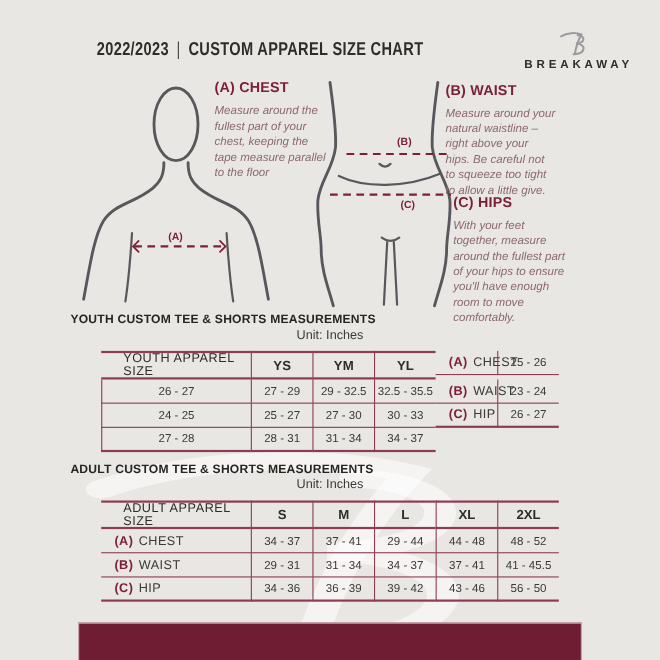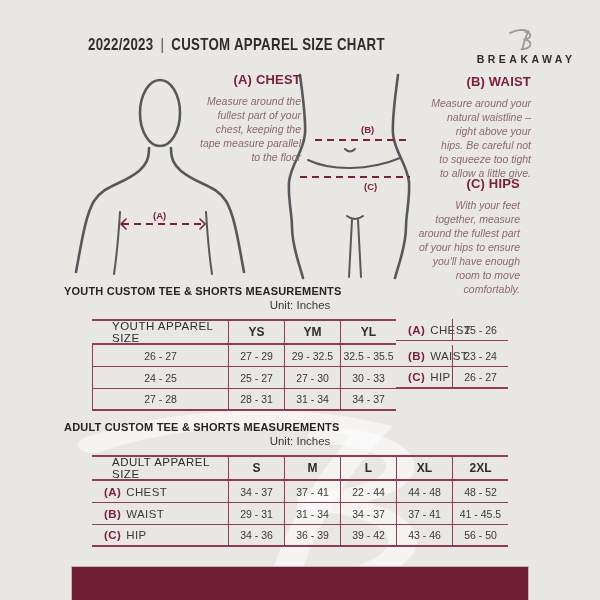--- a/index.html
+++ b/index.html
@@ -25,21 +25,21 @@
   
   .figure{position:absolute;}
   .figure svg{display:block;overflow:visible;}
   .outline{fill:none;stroke:var(--figure);stroke-width:2.6;stroke-linecap:round;}
   .thin{stroke-width:2;}
   .dash{fill:none;stroke:var(--accent);stroke-width:2;stroke-dasharray:7 5;}
   .tick{fill:none;stroke:var(--accent);stroke-width:1.6;stroke-linecap:round;}
   .tag{position:absolute;font-size:9.5px;font-weight:bold;color:var(--accent);}
 
   
-  .guide-block{position:absolute;text-align:right;}
+  .guide-block{position:absolute;}
   .guide-heading{font-size:13px;font-weight:bold;color:var(--accent);letter-spacing:.2px;}
   .guide-body{margin-top:7px;font-size:10.5px;line-height:14px;font-style:italic;color:var(--muted);}
 
   
   .tbl-section{position:absolute;left:0;width:472px;z-index:1;}
   .tbl-title{width:100%;text-align:left;font-size:11px;font-weight:bold;color:#262523;letter-spacing:.2px;}
   .tbl-unit{width:100%;text-align:center;font-size:11.5px;color:#3a3937;margin-top:2px;}
   .size-table{display:grid;grid-template-columns:136px repeat(5,56px);margin:8px 0 0 28px;}
   .st-cell{display:flex;align-items:center;justify-content:center;color:var(--dark);}
   .st-cell.hdr{height:26px;border-top:2px solid var(--line);border-bottom:2px solid var(--line);font-size:12px;font-weight:bold;}
@@ -110,21 +110,21 @@
         <path class="dash" d="M21 109 H131"></path>
       </svg>
     </div>
     <div class="tag" style="left:297px;top:112px">(B)</div>
     <div class="tag" style="left:300px;top:169px">(C)</div>
 
     <div class="guide-block" style="left:131px;top:60px;width:106px">
       <div class="guide-heading">(A) CHEST</div>
       <div class="guide-body">Measure around the fullest part of your chest, keeping the tape measure parallel to the floor</div>
     </div>
-    <div class="guide-block" style="left:367px;top:62px;width:100px">
+    <div class="guide-block" style="left:341px;top:62px;width:100px">
       <div class="guide-heading">(B) WAIST</div>
       <div class="guide-body">Measure around your natural waistline – right above your hips. Be careful not to squeeze too tight to allow a little give.</div>
     </div>
     <div class="guide-block" style="left:348px;top:164px;width:108px">
       <div class="guide-heading">(C) HIPS</div>
       <div class="guide-body">With your feet together, measure around the fullest part of your hips to ensure you'll have enough room to move comfortably.</div>
     </div>
 
     <svg class="watermark" viewBox="0 0 48 44" preserveAspectRatio="none">
         <use href="#logo-b"></use>
@@ -177,21 +177,21 @@
           <div class="st-cell hdr vline">M</div>
           <div class="st-cell hdr vline">L</div>
           <div class="st-cell hdr vline">XL</div>
           <div class="st-cell hdr vline">2XL</div>
           <div class="st-cell row labelcol">
             <span class="row-pfx">(A)</span>
             <span>CHEST</span>
           </div>
           <div class="st-cell row vline">34 - 37</div>
           <div class="st-cell row vline">37 - 41</div>
-          <div class="st-cell row vline">22 - 44</div>
+          <div class="st-cell row vline">29 - 44</div>
           <div class="st-cell row vline">44 - 48</div>
           <div class="st-cell row vline">48 - 52</div>
           <div class="st-cell row labelcol">
             <span class="row-pfx">(B)</span>
             <span>WAIST</span>
           </div>
           <div class="st-cell row vline">29 - 31</div>
           <div class="st-cell row vline">31 - 34</div>
           <div class="st-cell row vline">34 - 37</div>
           <div class="st-cell row vline">37 - 41</div>

